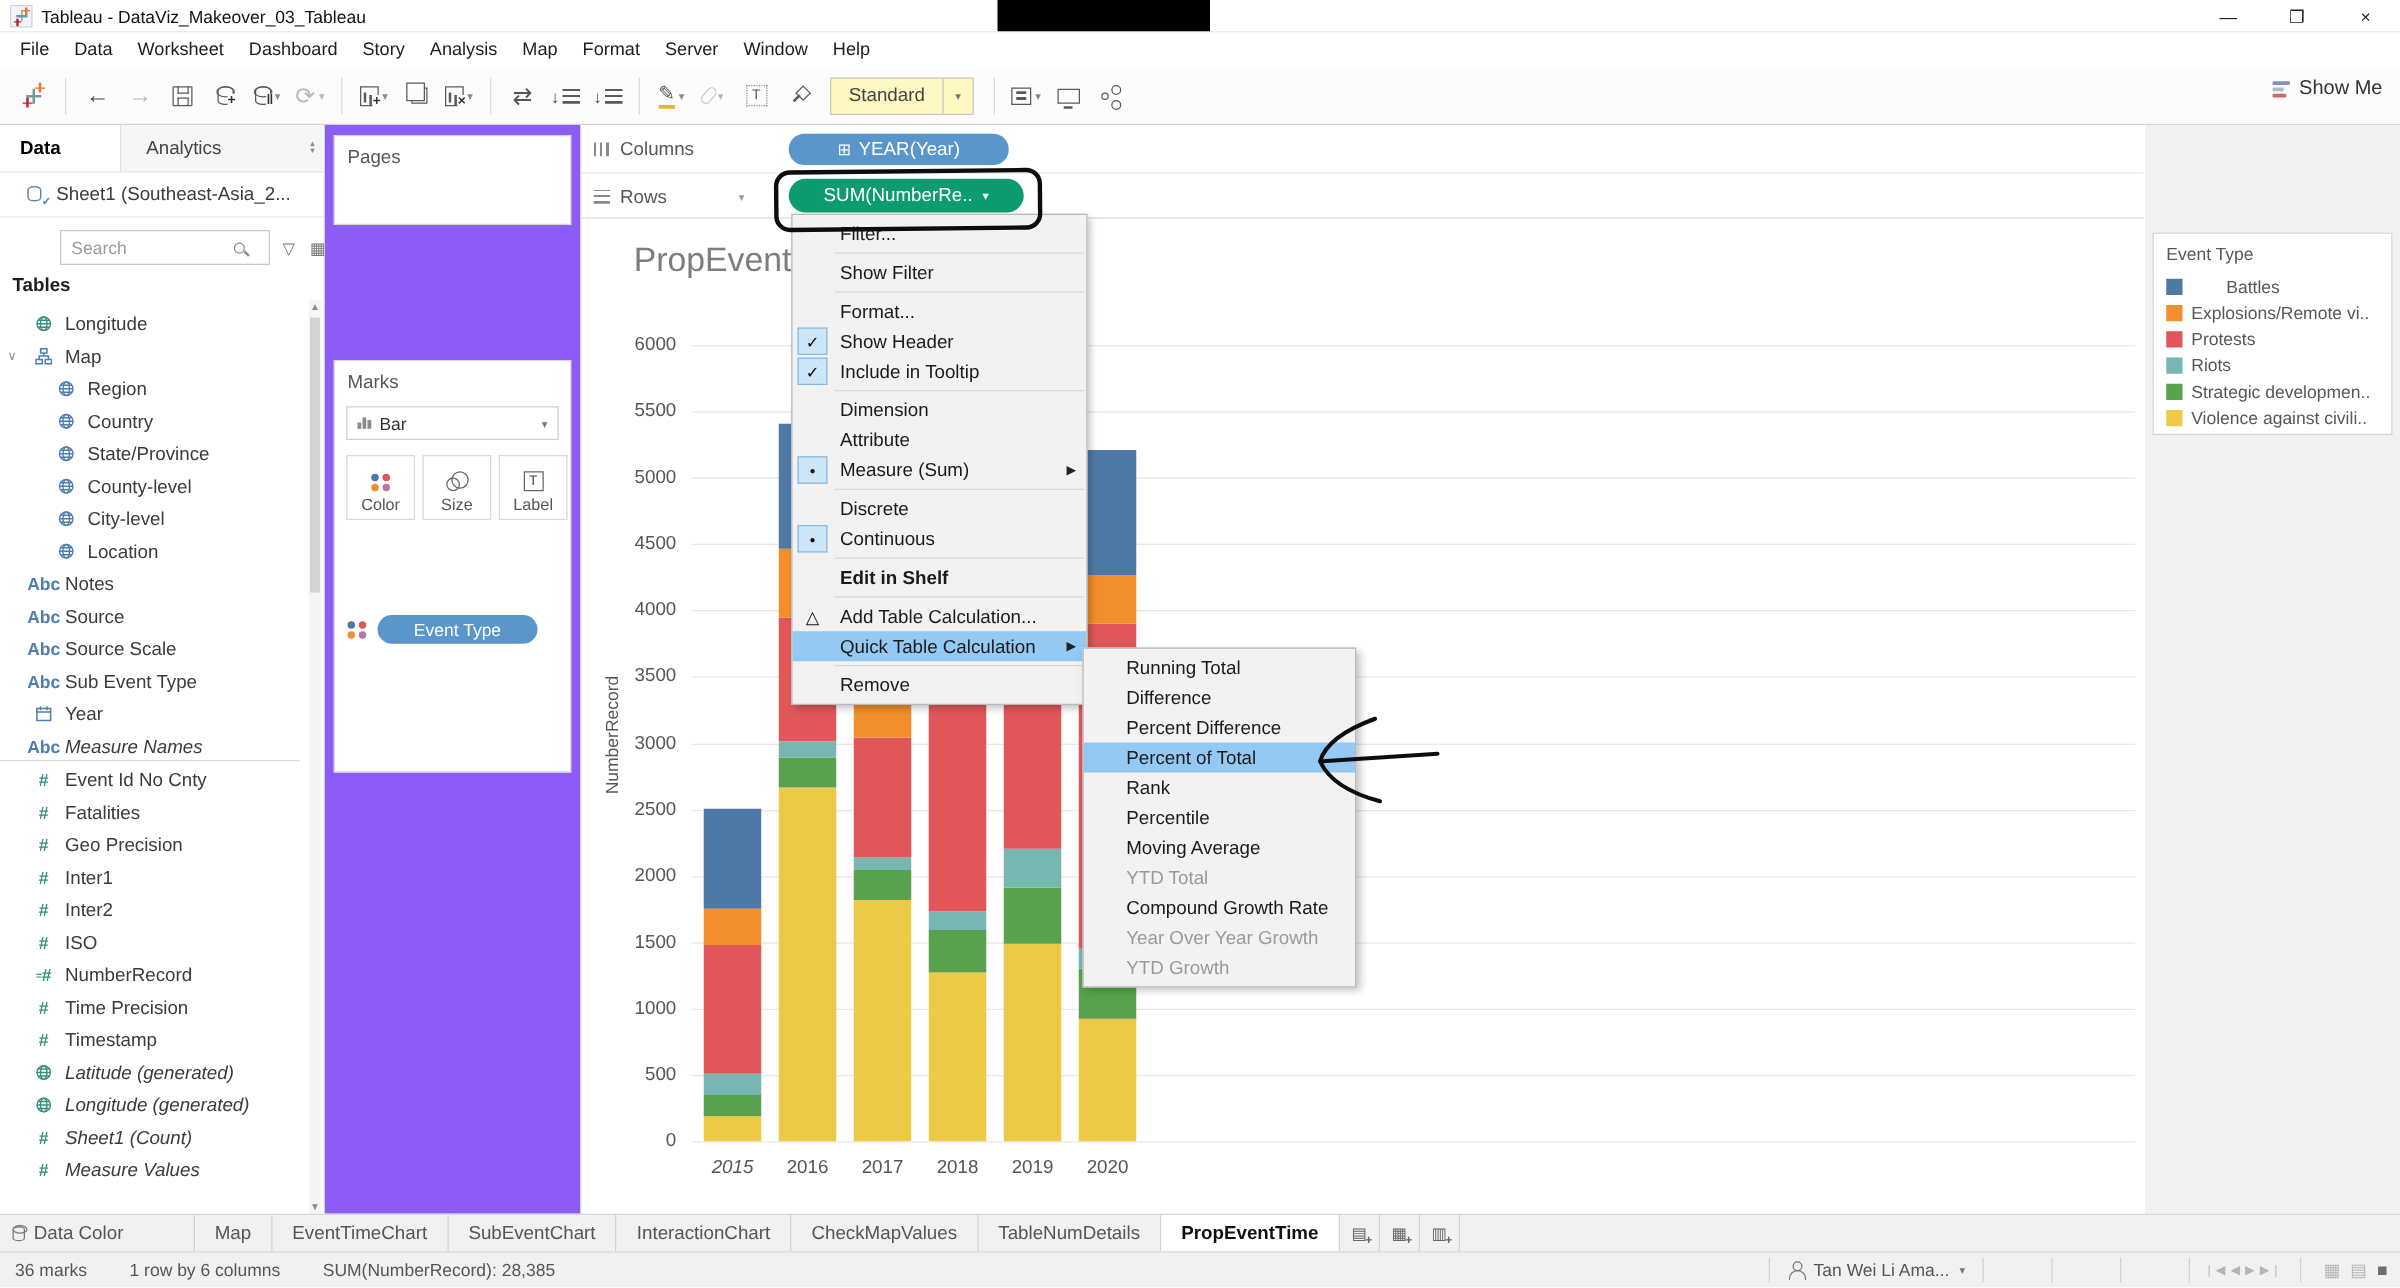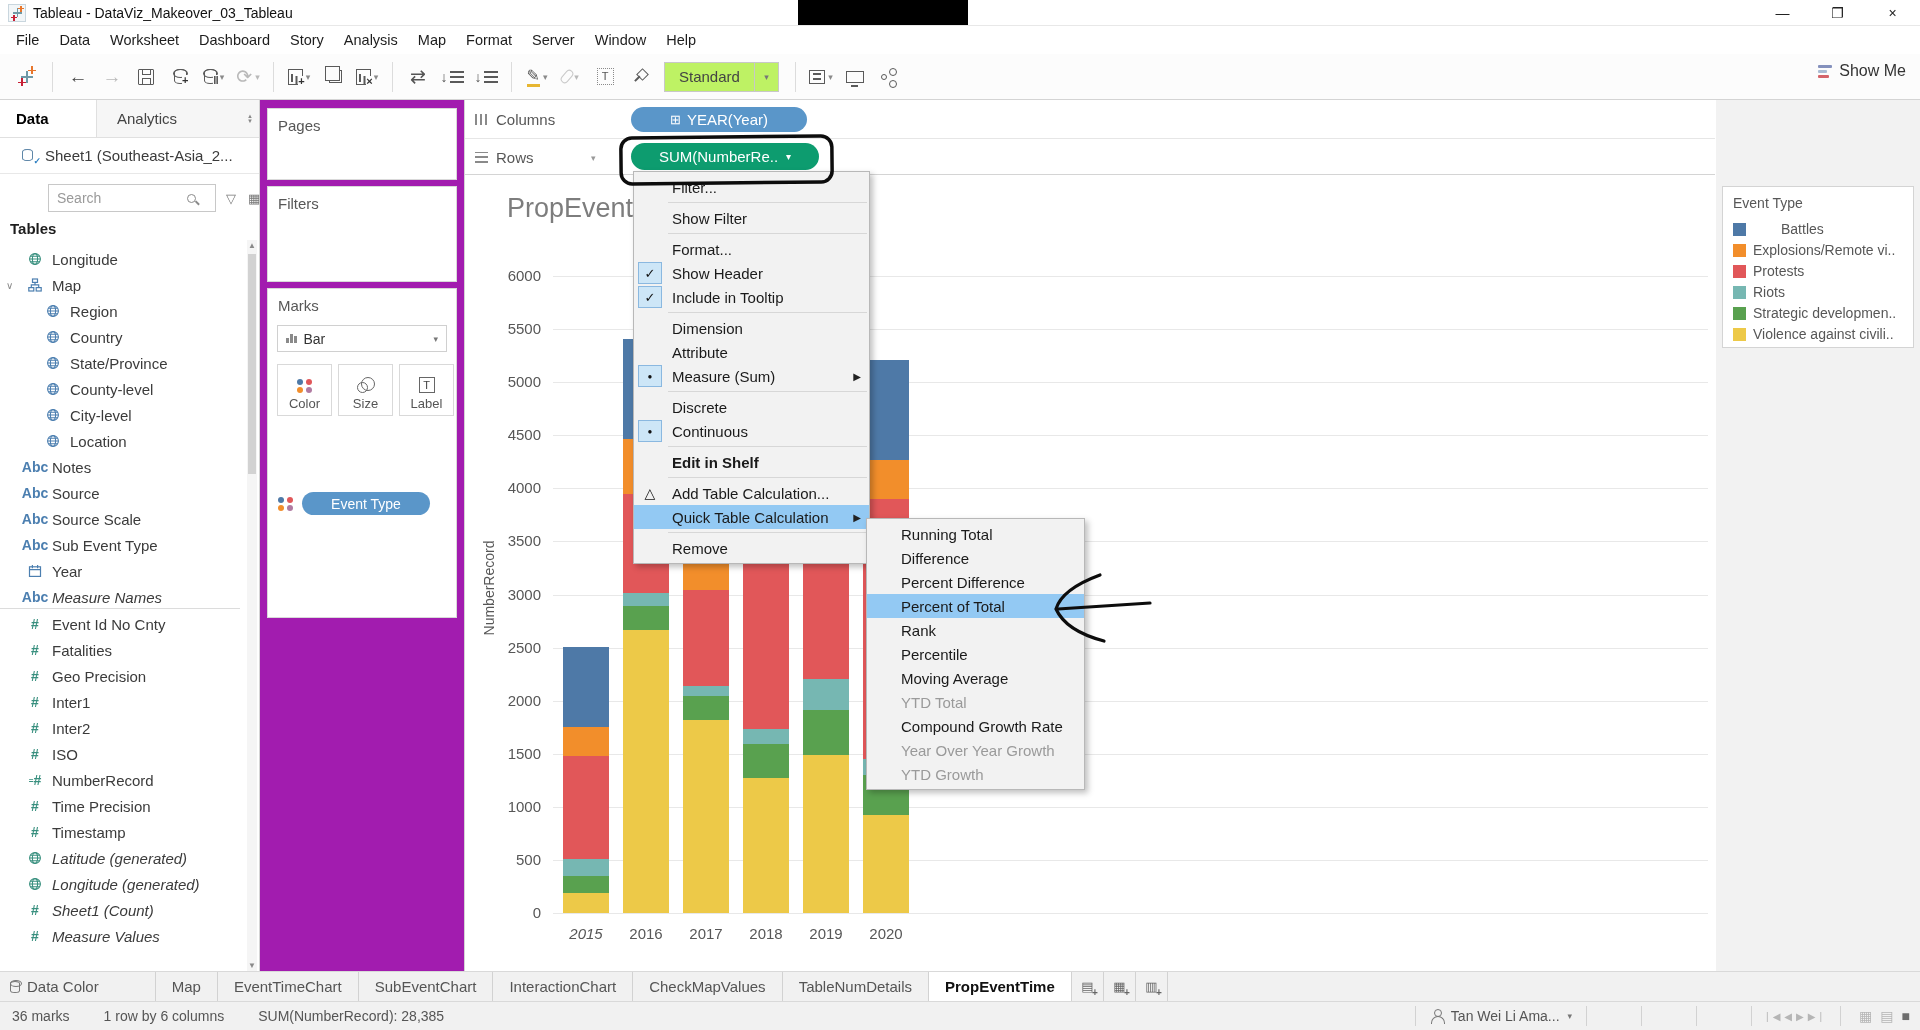--- a/index.html
+++ b/index.html
@@ -56,21 +56,21 @@
   .i-pin::before { content:""; position:absolute; left:7px; top:1px; width:7px; height:7px; border:1.6px solid #5a5a5a; transform:rotate(45deg); }
   .i-pin::after { content:""; position:absolute; left:3px; top:9px; width:7px; height:1.6px; background:#5a5a5a; transform:rotate(135deg); }
   .i-clip { display:inline-block; width:8px; height:15px; border:1.5px solid #b9b9b9; border-radius:4px; transform:rotate(40deg); }
   .i-hl { position:relative; font-size:16px; color:#555; border-bottom:3px solid #e7b631; line-height:17px; }
   .i-monitor { display:inline-block; width:18px; height:12px; border:1.5px solid #5a5a5a; position:relative; }
   .i-monitor::after { content:""; position:absolute; left:4px; bottom:-5px; width:7px; height:2px; background:#5a5a5a; box-shadow:2px-2px 0 -1px #5a5a5a; }
   .i-share { display:inline-block; width:6px; height:6px; border-radius:50%; border:1.6px solid #5a5a5a; position:relative; margin-right:10px; }
   .i-share::before { content:""; position:absolute; left:7px; top:-7px; width:6px; height:6px; border-radius:50%; border:1.6px solid #5a5a5a; }
   .i-share::after { content:""; position:absolute; left:7px; top:5px; width:6px; height:6px; border-radius:50%; border:1.6px solid #5a5a5a; }
   .i-cards { display:inline-block; width:16px; height:14px; border:1.5px solid #5a5a5a; background:repeating-linear-gradient(0deg,#5a5a5a 0 2px,transparent 2px 5px); background-size:8px 100%; background-position:3px 2px; background-repeat:no-repeat; }
-  #fit-dd { display:flex; align-items:center; border:1px solid #c8c8c8; background:#bef264; height:30px; margin:0 8px; }
+  #fit-dd { display:flex; align-items:center; border:1px solid #c8c8c8; background:#fef9c3; height:30px; margin:0 8px; }
   #fit-dd .fit-val { padding:0 14px; font-size:15px; color:#444; }
   #fit-dd .fit-arrow { width:24px; height:100%; border-left:1px solid #c8c8c8; display:flex; align-items:center; justify-content:center; font-size:9px; color:#777; }
   #show-me { position:absolute; right:14px; top:8px; display:flex; align-items:center; font-size:16px; color:#333; }
   .i-showme { display:inline-flex; flex-direction:column; gap:2px; margin-right:7px; }
   .i-showme i { height:3px; border-radius:1px; }
   .i-showme .s1 { width:14px; background:#8591bd; }
   .i-showme .s2 { width:9px;  background:#a9bcd4; }
   .i-showme .s3 { width:11px; background:#d4646a; }
 
   
@@ -105,21 +105,21 @@
   .field-label.ital { font-style:italic; }
   .fi-abc { font-size:14px; font-weight:bold; letter-spacing:0; }
   .fi-hash { font-size:14px; font-weight:bold; }
   .fi-hash .eq { font-style:normal; font-size:8px; vertical-align:2px; }
   #field-sep { position:absolute; left:0; width:240px; height:1px; background:#dcdcdc; }
   #list-scroll { position:absolute; right:2px; top:140px; width:10px; height:731px; background:#f5f5f5; }
   #list-scroll .thumb { position:absolute; left:1px; top:14px; width:8px; height:220px; background:#d2d2d2; }
   #list-scroll .sar { position:absolute; left:0; width:10px; font-size:8px; color:#8a8a8a; text-align:center; }
 
   
-  #midpane { left:260px; top:100px; width:205px; height:871px; background:#a21caf; border-right:1px solid #d4d4d4; }
+  #midpane { left:260px; top:100px; width:205px; height:871px; background:#8b5cf6; border-right:1px solid #d4d4d4; }
   .card { position:absolute; left:7px; width:190px; border:1px solid #d9d9d9; background:#fff; }
   .card-title { font-size:15px; color:#575757; padding:8px 0 0 10px; }
   #marks-dd { position:absolute; left:9px; top:36px; width:170px; height:27px; border:1px solid #d0d0d0; display:flex; align-items:center; font-size:14px; color:#333; padding-left:8px; }
   #marks-dd .ddcaret { position:absolute; right:8px; font-size:9px; color:#777; }
   .i-minibars { display:inline-flex; align-items:flex-end; gap:1.5px; margin-right:7px; }
   .i-minibars i { width:2.5px; background:#8a8a8a; }
   .mk-grid { position:absolute; left:9px; width:178px; display:flex; gap:6px; }
   .mk-btn { width:55px; height:52px; border:1px solid #d9d9d9; display:flex; flex-direction:column; align-items:center; justify-content:flex-end; padding-bottom:4px; }
   .mk-btn .mk-cap { font-size:13px; color:#555; margin-top:3px; }
   .i-colordots { display:grid; grid-template-columns:7px 7px; gap:2px; }
@@ -613,23 +613,20 @@
     <div id="list-scroll">
       <span class="sar" style="top:1px">▲</span>
       <span class="thumb"></span>
       <span class="sar" style="bottom:1px">▼</span>
     </div>
   </div>
 
   <div id="midpane" class="abs">
     <div class="card" style="top:8px; height:72px;">
       <div class="card-title">Pages</div>
-    </div>
-    <div class="card" style="top:86px; height:96px;">
-      <div class="card-title">Filters</div>
     </div>
     <div class="card" style="top:188px; height:330px;">
       <div class="card-title">Marks</div>
       <div id="marks-dd">
         <span class="i-minibars">
             <i style="height:5px"></i>
             <i style="height:9px"></i>
             <i style="height:7px"></i>
           </span>
         <span>Bar</span>

